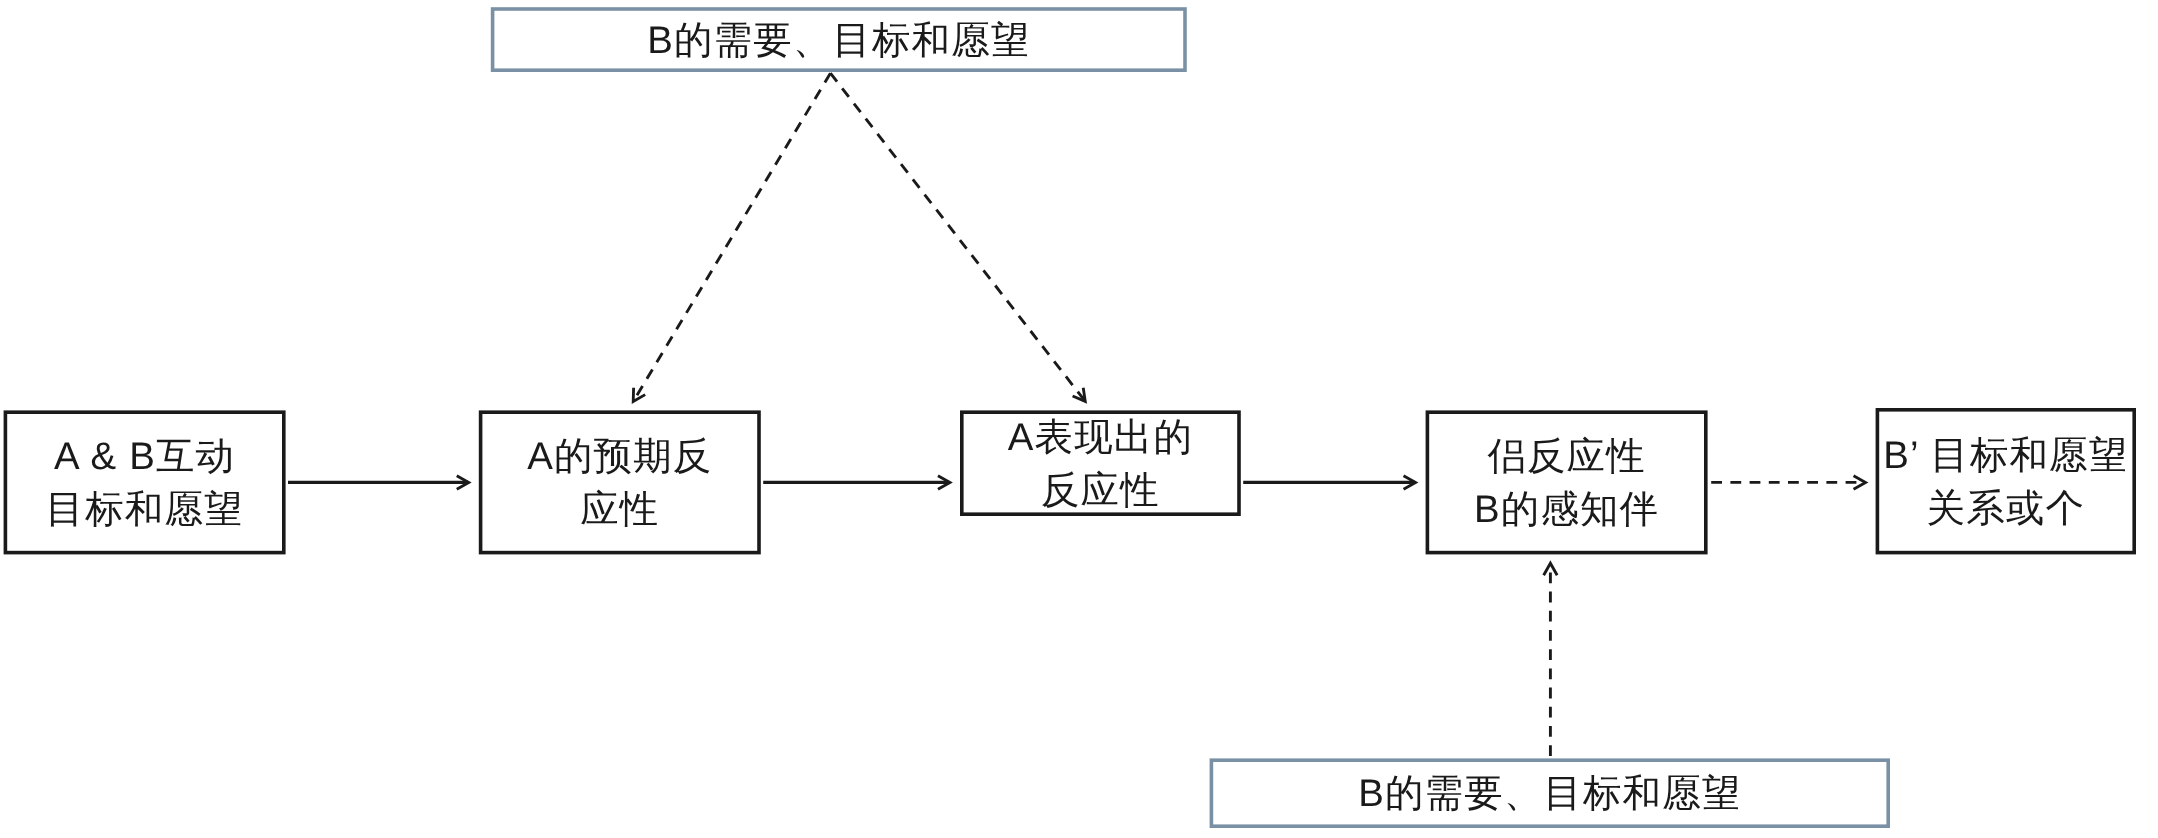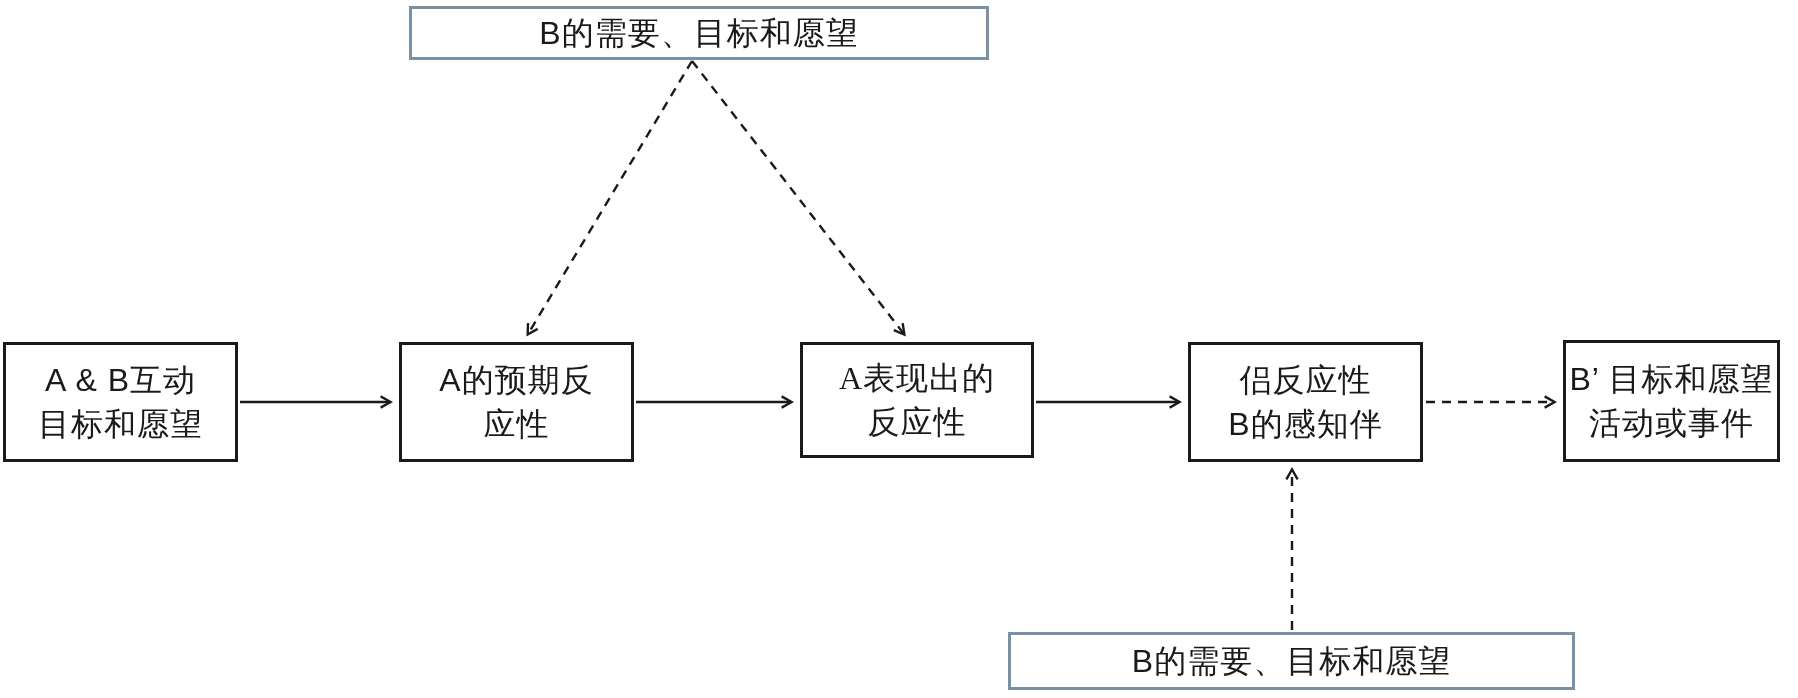--- a/index.html
+++ b/index.html
@@ -29,21 +29,21 @@
     line-height:44px;
     letter-spacing:1px;
   }
   .box.node{border:3px solid var(--node-border);}
   .box.accent{border:3px solid var(--accent-border);line-height:40px;}
   .box .ln{white-space:nowrap;}
   
   #box-a-needs   {left:409px; top:6px;   width:580px; height:54px;}
   #box-interaction{left:3px;  top:342px; width:235px; height:120px;}
   #box-expected  {left:399px; top:342px; width:235px; height:120px;}
-  #box-enacted   {left:800px; top:342px; width:234px; height:116px;font-family:Liberation Serif, serif;}
+  #box-enacted   {left:800px; top:342px; width:234px; height:88px;}
   #box-perceived {left:1188px;top:342px; width:235px; height:120px;}
   #box-outcomes  {left:1563px;top:340px; width:217px; height:122px;}
   #box-b-needs   {left:1008px;top:632px; width:567px; height:58px;}
 </style>
 </head>
 <body>
 
 <div class="stage">
 
   <svg class="arrow-layer" viewBox="0 0 1798 698" aria-hidden="true">
@@ -83,20 +83,20 @@
     <span class="ln">反应性</span>
   </div>
 
   <div class="box node" id="box-perceived">
     <span class="ln">侣反应性</span>
     <span class="ln">B的感知伴</span>
   </div>
 
   <div class="box node" id="box-outcomes">
     <span class="ln">B’ 目标和愿望</span>
-    <span class="ln">活动或事件</span>
+    <span class="ln">关系或个</span>
   </div>
 
   <div class="box accent" id="box-b-needs">
     <span class="ln">B的需要、目标和愿望</span>
   </div>
 
 </div>
 
 </body></html>

